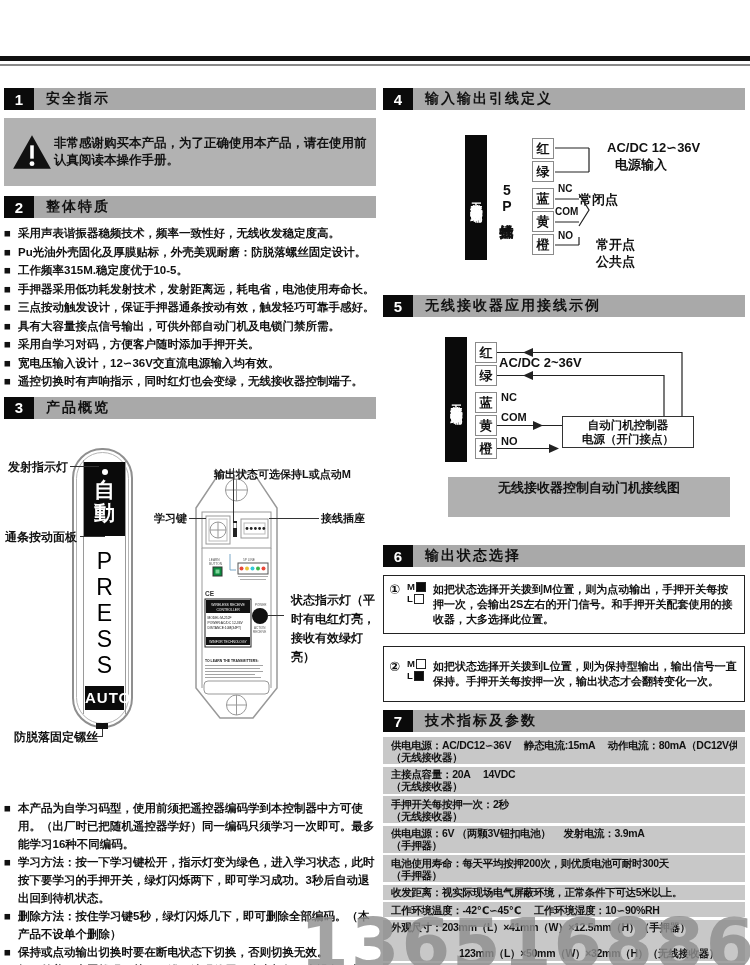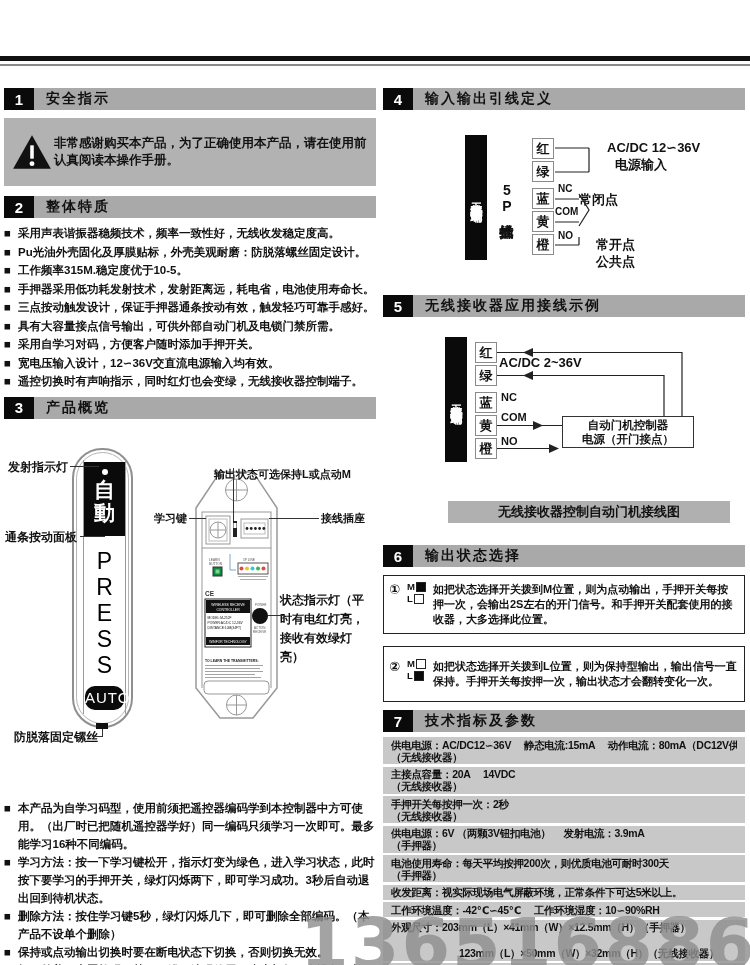--- a/index.html
+++ b/index.html
@@ -53,21 +53,21 @@
   .remote .inner{position:absolute;left:2px;top:2px;right:2px;bottom:2px;border:1px solid #b5b5b5;border-radius:27px;}
   .remote .colmn{position:absolute;left:9px;top:10px;width:41px;bottom:12px;
                  border-left:1px solid #9a9a9a;border-right:1px solid #9a9a9a;}
   .remote .blackpanel{position:absolute;left:0;top:2px;width:41px;height:74px;background:#0a0a0a;
                       display:flex;flex-direction:column;align-items:center;}
   .remote .dot{width:6px;height:6px;border-radius:50%;background:#fff;margin-top:7px;}
   .remote .zh{color:#fff;font-size:21px;font-weight:bold;line-height:23px;text-align:center;margin-top:3px;}
   .remote .press{position:absolute;left:0;top:88px;width:41px;text-align:center;}
   .remote .press div{font-size:23px;line-height:26px;color:#000;}
   .remote .autobadge{position:absolute;left:1px;right:1px;bottom:4px;height:24px;background:#0a0a0a;
-                     border-radius:10px;color:#fff;font-weight:normal;font-size:15px;line-height:24px;
+                     border-radius:0;color:#fff;font-weight:bold;font-size:15px;line-height:24px;
                      text-align:center;letter-spacing:1px;}
   
   .ctrlbox{border:1.5px solid #333;background:#fff;display:flex;flex-direction:column;
            align-items:center;justify-content:center;}
   .ctrlbox div{font-size:11.5px;font-weight:bold;line-height:14px;white-space:nowrap;}
   .caption-bar{background:#b0b0b0;text-align:center;font-size:13px;font-weight:bold;line-height:22px;}
   
   .s6box{border:1px solid #222;display:flex;align-items:flex-start;padding:6px 5px;margin-top:8px;}
   .s6box.second{margin-top:12px;padding:12px 5px;}
   .s6no{font-size:13px;font-weight:bold;flex:0 0 18px;line-height:15px;}
@@ -261,21 +261,21 @@
 
       <div class="abs lbl11" style="left:210px;top:32px;margin-top:12px;">输出状态可选保持L或点动M</div>
       <div class="abs lline" style="left:229px;top:45px;width:1px;height:53px;"></div>
 
       <div class="abs lbl11" style="left:150px;top:88px;">学习键</div>
       <div class="abs lline" style="left:185px;top:95px;width:17px;height:1px;"></div>
 
       <div class="abs lbl11" style="left:317px;top:88px;">接线插座</div>
       <div class="abs lline" style="left:265px;top:95px;width:50px;height:1px;"></div>
 
-      <div class="abs lbl12" style="left:276px;top:168px;width:92px;white-space:normal;line-height:19px;">状态指示灯（平时有电红灯亮，接收有效绿灯亮）</div>
+      <div class="abs lbl12" style="left:287px;top:168px;width:92px;white-space:normal;line-height:19px;">状态指示灯（平时有电红灯亮，接收有效绿灯亮）</div>
       <div class="abs lline" style="left:264px;top:192px;width:16px;height:1px;"></div>
     </div>
 
     <ul class="nlist">
       <li>
           <span class="mk">■</span>
           <span>本产品为自学习码型，使用前须把遥控器编码学到本控制器中方可使用。（出厂时已把随机遥控器学好）同一编码只须学习一次即可。最多能学习16种不同编码。</span>
         </li>
       <li>
           <span class="mk">■</span>
@@ -355,21 +355,21 @@
         <polygon points="176,131.5 166,127 166,136" fill="#222"></polygon>
       </svg>
       <div class="abs lbl13" style="left:116px;top:38px;">AC/DC 2~36V</div>
       <div class="abs lbl11" style="left:118px;top:74px;">NC</div>
       <div class="abs lbl11" style="left:118px;top:94px;">COM</div>
       <div class="abs lbl11" style="left:118px;top:118px;">NO</div>
       <div class="abs ctrlbox" style="left:179px;top:99px;width:130px;height:30px;">
         <div>自动门机控制器</div>
         <div>电源（开门接点）</div>
       </div>
-      <div class="abs caption-bar" style="left:65px;top:184px;width:282px;height:22px;">无线接收器控制自动门机接线图</div>
+      <div class="abs caption-bar" style="left:65px;top:160px;width:282px;height:40px;">无线接收器控制自动门机接线图</div>
     </div>
 
     <div class="sec-h" style="margin-top:2px;">
       <span class="sec-num">6</span>
       <span class="sec-title">输出状态选择</span>
     </div>
 
     <div class="s6box">
       <span class="s6no">①</span>
       <span class="s6toggle">

